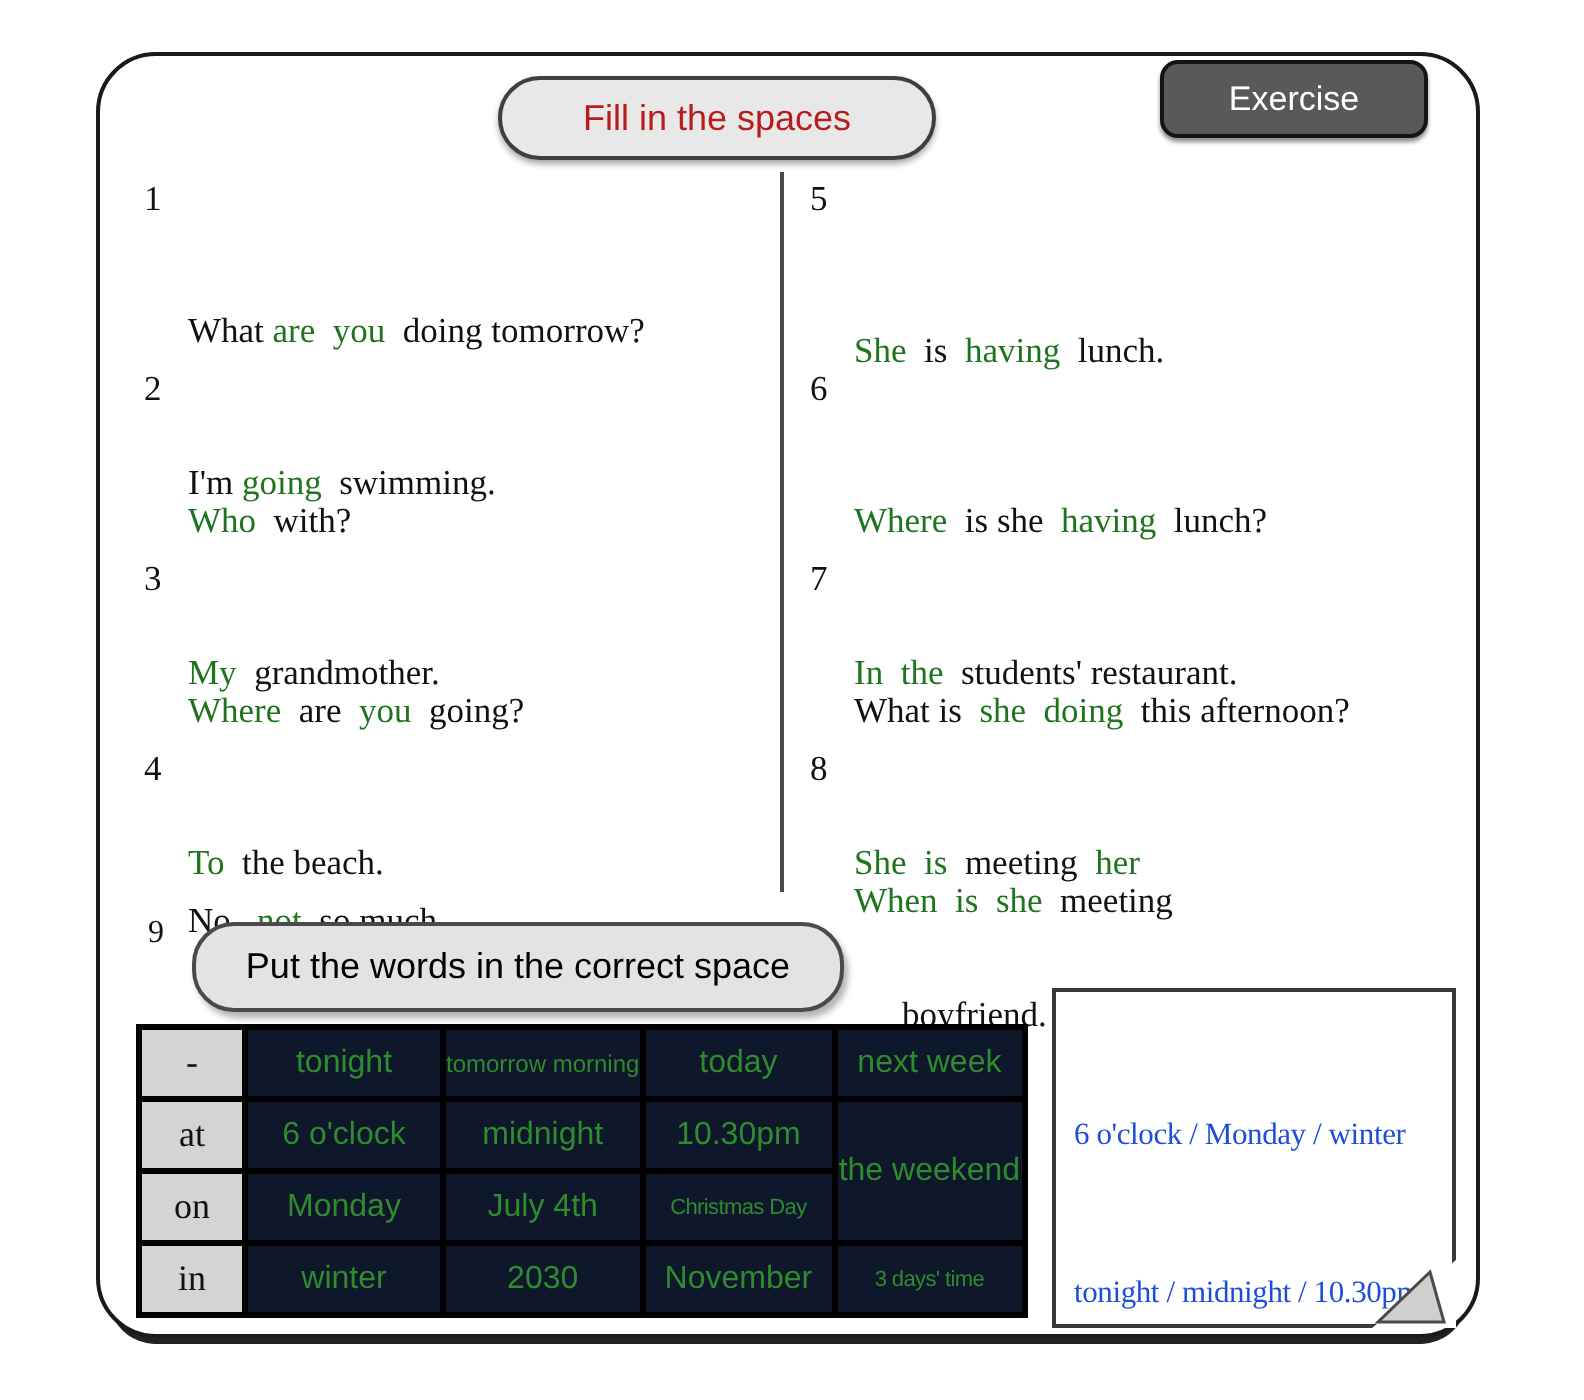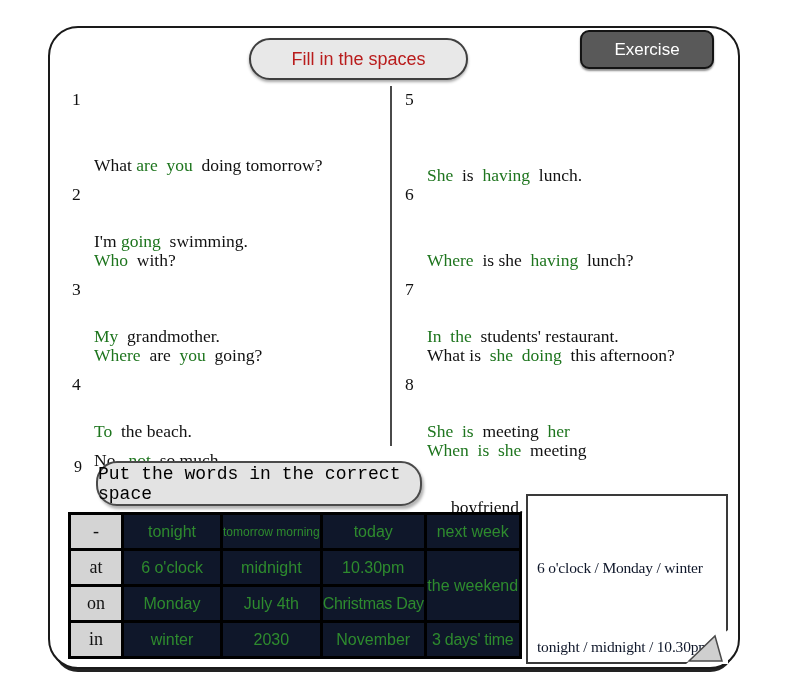--- a/index.html
+++ b/index.html
@@ -34,40 +34,40 @@
   .qb1{top:60px;} .qb2{top:155px;} .qb3{top:250px;} .qb4{top:345px;}
   .g{color:#1e751e;} .k{color:#111;}
 
   .divider{position:absolute;left:340px;top:58px;width:2px;height:360px;background:#4a4a4a;}
 
   
   .nine-num{position:absolute;left:24px;top:430px;font-size:16px;}
   .put-btn{position:absolute;left:46px;top:433px;width:322px;height:41px;
            background:#e3e3e3;border:2px solid #4a4a4a;border-radius:21px;
            display:flex;align-items:center;justify-content:center;
-           font-family:Liberation Mono, monospace;font-size:18px;color:#000;
+           font-family:Liberation Sans, sans-serif;font-size:18px;color:#000;
            box-shadow:2px 3px 3px rgba(0,0,0,.3);}
 
   
   .ptable{position:absolute;left:18px;top:484px;border-collapse:collapse;
           font-family:"Liberation Sans", sans-serif;}
   .ptable td{border:3px solid #000;text-align:center;vertical-align:middle;
              height:33px;padding:0;overflow:hidden;}
   .hcell{width:50px;background:#d4d4d4;font-family:"Liberation Serif", serif;
          font-size:18px;color:#111;}
   .dcell{background:#0f172a;color:#2e8b2e;font-size:16px;white-space:nowrap;}
   .w1{width:96px;} .w2{width:95px;} .w3{width:93px;} .w4{width:92px;}
-  .small{font-size:12px;} .clip{font-size:16px;letter-spacing:-.3px;}
+  .small{font-size:12px;} .clip{font-size:11px;letter-spacing:-.3px;}
 
   
   .wordbank{position:absolute;left:476px;top:466px;width:202px;height:170px;
             background:#fff;border:2px solid #3a3a3a;
             padding:7px 0 0 9px;box-sizing:border-box;
             font-size:15.5px;letter-spacing:-.2px;line-height:26.2px;
-            white-space:pre;color:#0f172a;}
+            white-space:pre;color:#1d4ed8;}
   .fold{position:absolute;right:-2px;bottom:-2px;width:42px;height:34px;}
 </style>
 </head>
 <body>
 
 <div class="page">
   <div class="frame">
 
     <div class="fill-btn">Fill in the spaces</div>
     <div class="exercise-badge">Exercise</div>

